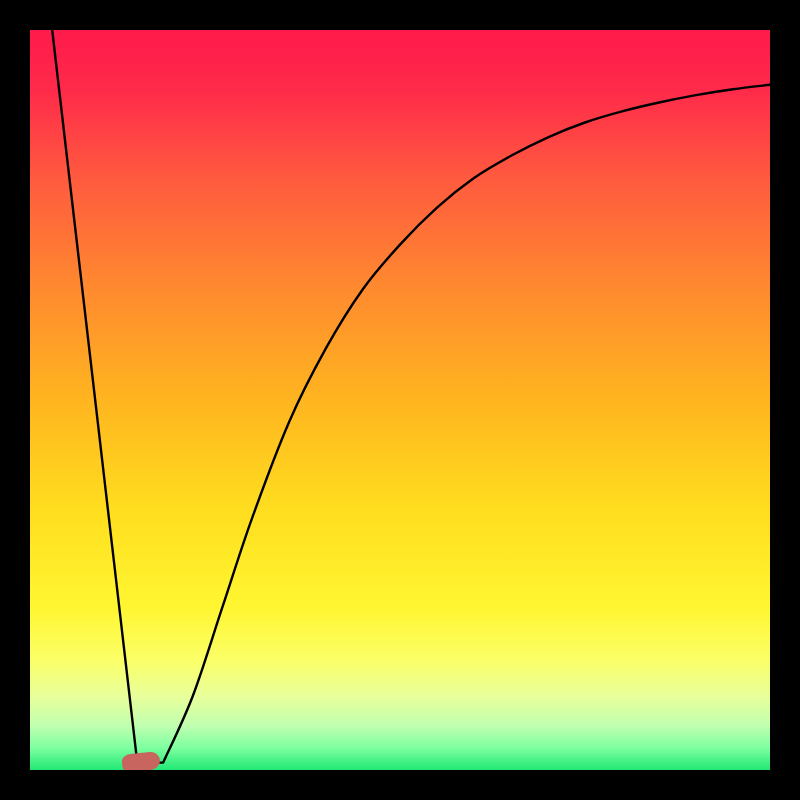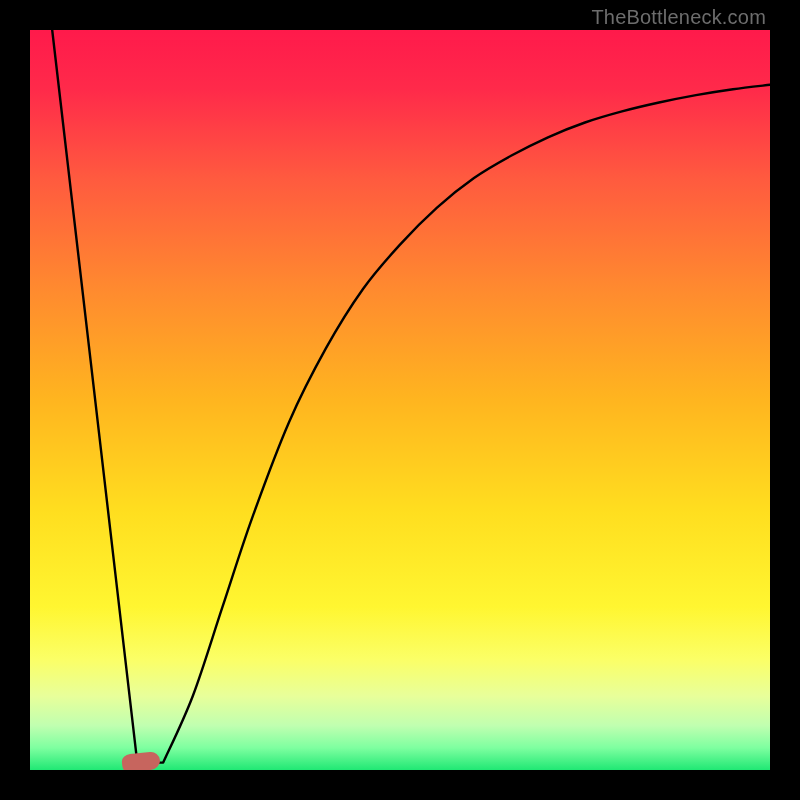--- a/index.html
+++ b/index.html
@@ -51,21 +51,20 @@
     background: #c7655e;
     border-radius: 10px 10px 12px 6px / 8px 10px 10px 8px;
     transform: rotate(-6deg);
   }
 </style>
 </head>
 <body>
 
 <div class="frame">
 
-  <div class="attribution">TheBottleneck.com</div>
 
   <div class="plot-area">
 
     <svg class="gradient-bg" viewBox="0 0 740 740" preserveAspectRatio="none">
       <defs>
         <linearGradient id="bg-grad" x1="0" y1="0" x2="0" y2="1">
             <stop offset="0%" stop-color="#ff1a4b"></stop>
             <stop offset="8%" stop-color="#ff2a4a"></stop>
             <stop offset="20%" stop-color="#ff5a3f"></stop>
             <stop offset="35%" stop-color="#ff8a2f"></stop>

